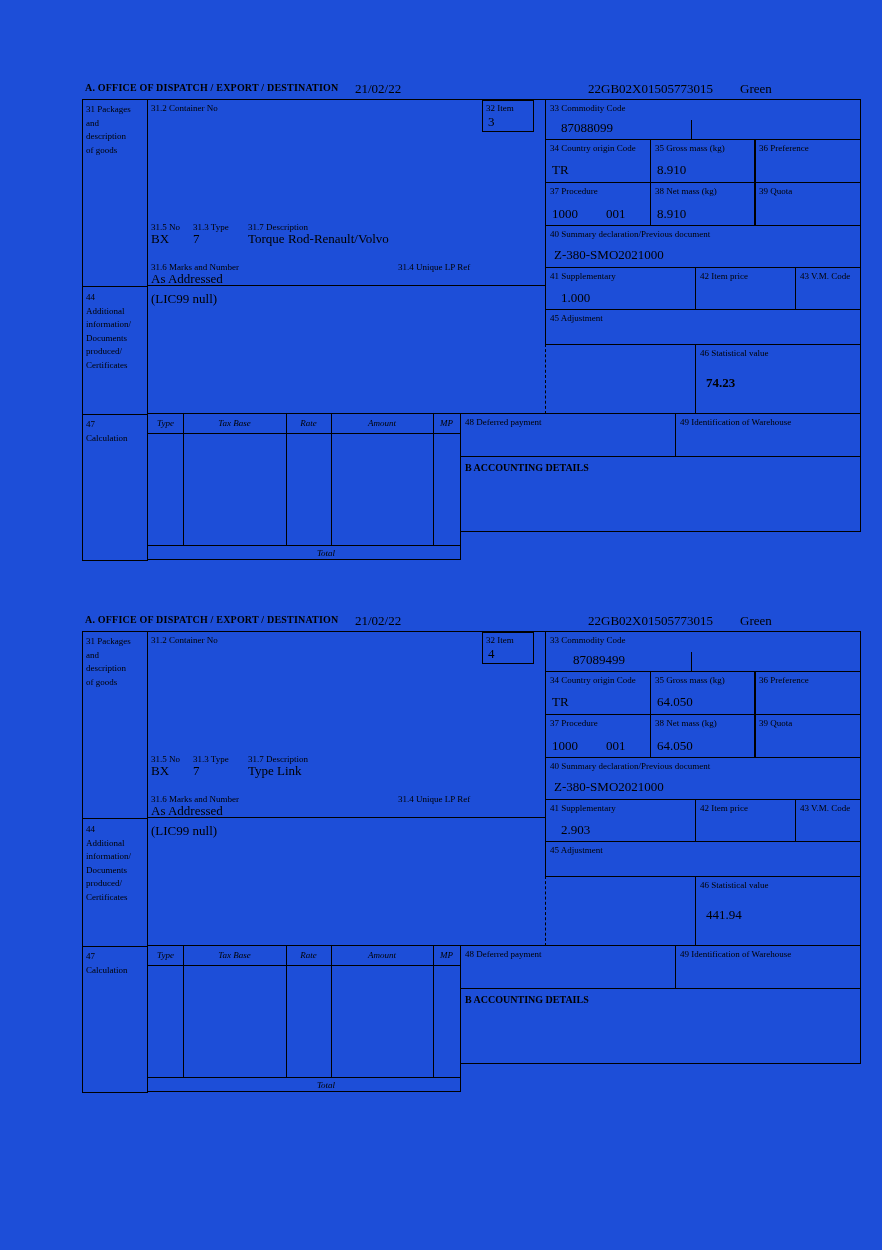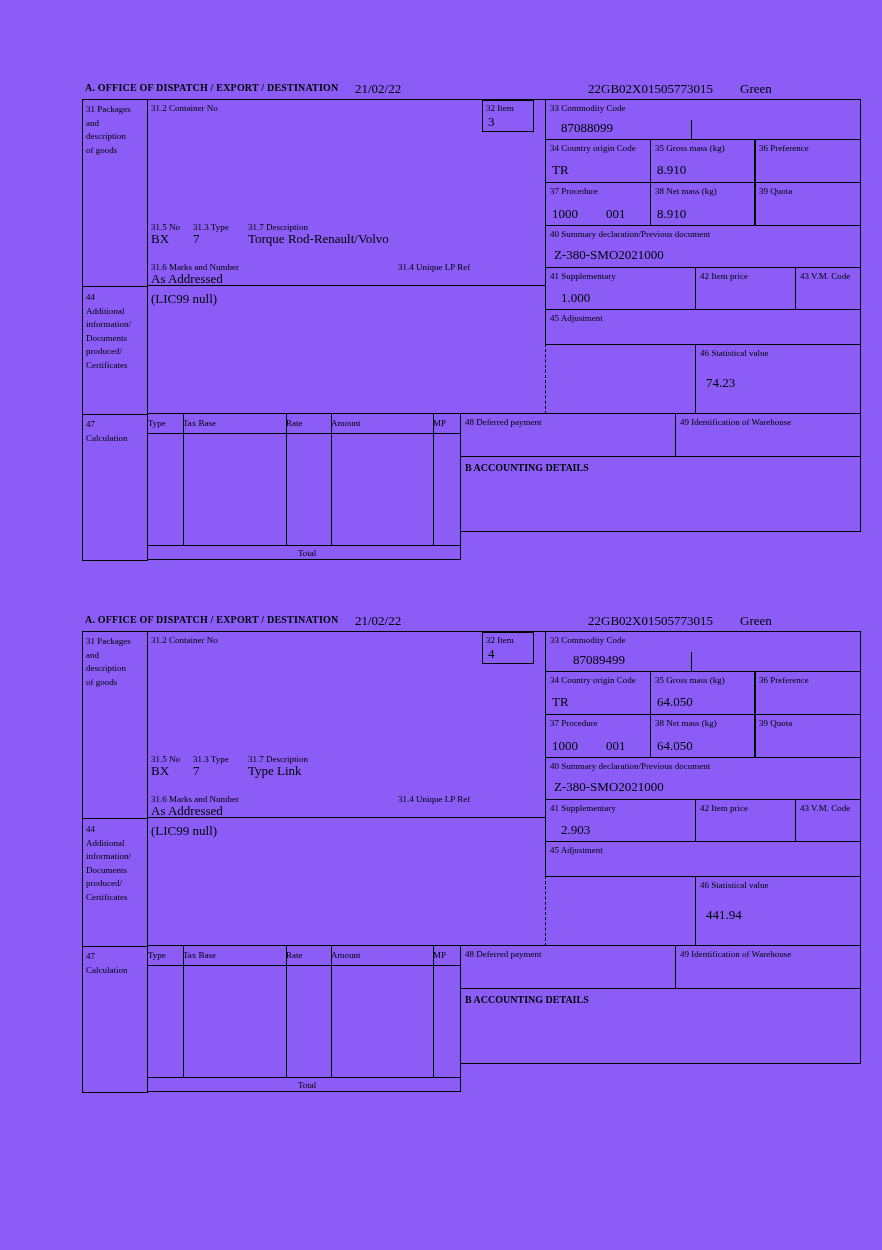--- a/index.html
+++ b/index.html
@@ -1,32 +1,32 @@
 <!DOCTYPE html>
 <html><head>
 <meta charset="utf-8">
 <style>
   * { margin:0; padding:0; box-sizing:border-box; }
   html,body { background:#fff; }
   body { font-family:"Liberation Serif","DejaVu Serif",serif; color:#000; }
-  .page { position:relative; width:882px; height:1250px; background:#8b5cf6; overflow:hidden; }
+  .page { position:relative; width:882px; height:1250px; background:#1d4ed8; overflow:hidden; }
   .section { position:absolute; left:0; width:882px; height:505px; }
   .box { position:absolute; border:1px solid #000; }
   .noborder-rb { border-right:none; border-bottom:none;text-align:center; }
   .topleft-only { border:none; border-top:1px solid #000; border-left:1px solid #000; }
   .dashed-lb { position:absolute; border-left:1px dashed #000; border-bottom:1px dashed #000; }
   .lbl { position:absolute; font-size:9px; line-height:1.15; white-space:nowrap; }
   .lblw { position:absolute; font-size:9px; line-height:1.5; }
   .pre { white-space:pre-line; }
   .val { position:absolute; font-size:13px; white-space:nowrap; }
   .hdr { font-size:10px; font-weight:bold; letter-spacing:0.2px; }
   .bold { font-weight:bold; }
   .hline { position:absolute; height:1px; background:#000; }
   .vline { position:absolute; width:1px; background:#000; }
-  .ctr { text-align:left; }
+  .ctr { text-align:center;font-style:italic; }
 </style>
 </head>
 <body>
 
 <div class="page" id="page">
   <div class="section" style="top: 80px;">
 
     <div class="lbl hdr" style="left:85px;top:2px;">A.  OFFICE OF DISPATCH / EXPORT / DESTINATION</div>
     <div class="val" style="left:355px;top:1px;">21/02/22</div>
     <div class="val" style="left:588px;top:1px;">22GB02X01505773015</div>
@@ -117,21 +117,21 @@
       <div class="lbl" style="left:4px;top:3px;">43 V.M. Code</div>
     </div>
 
     <div class="box" style="left:545px;top:229px;width:316px;height:36px;">
       <div class="lbl" style="left:4px;top:3px;">45 Adjustment</div>
     </div>
 
     <div class="dashed-lb" style="left:545px;top:264px;width:151px;height:70px;"></div>
     <div class="box" style="left:695px;top:264px;width:166px;height:70px;">
       <div class="lbl" style="left:4px;top:3px;">46 Statistical value</div>
-      <div class="val" style="left:10px;top:30px;">74.23</div>
+      <div class="val" style="left:10px;top:30px;font-weight:bold;">74.23</div>
     </div>
 
     <div class="box" style="left:147px;top:333px;width:314px;height:147px;">
       <div class="lbl ctr" style="left:0;top:4px;width:35px;">Type</div>
       <div class="lbl ctr" style="left:35px;top:4px;width:103px;">Tax Base</div>
       <div class="lbl ctr" style="left:138px;top:4px;width:45px;">Rate</div>
       <div class="lbl ctr" style="left:183px;top:4px;width:102px;">Amount</div>
       <div class="lbl ctr" style="left:285px;top:4px;width:27px;">MP</div>
       <div class="hline" style="left:0;top:19px;width:312px;"></div>
       <div class="vline" style="left:35px;top:0;height:131px;"></div>

